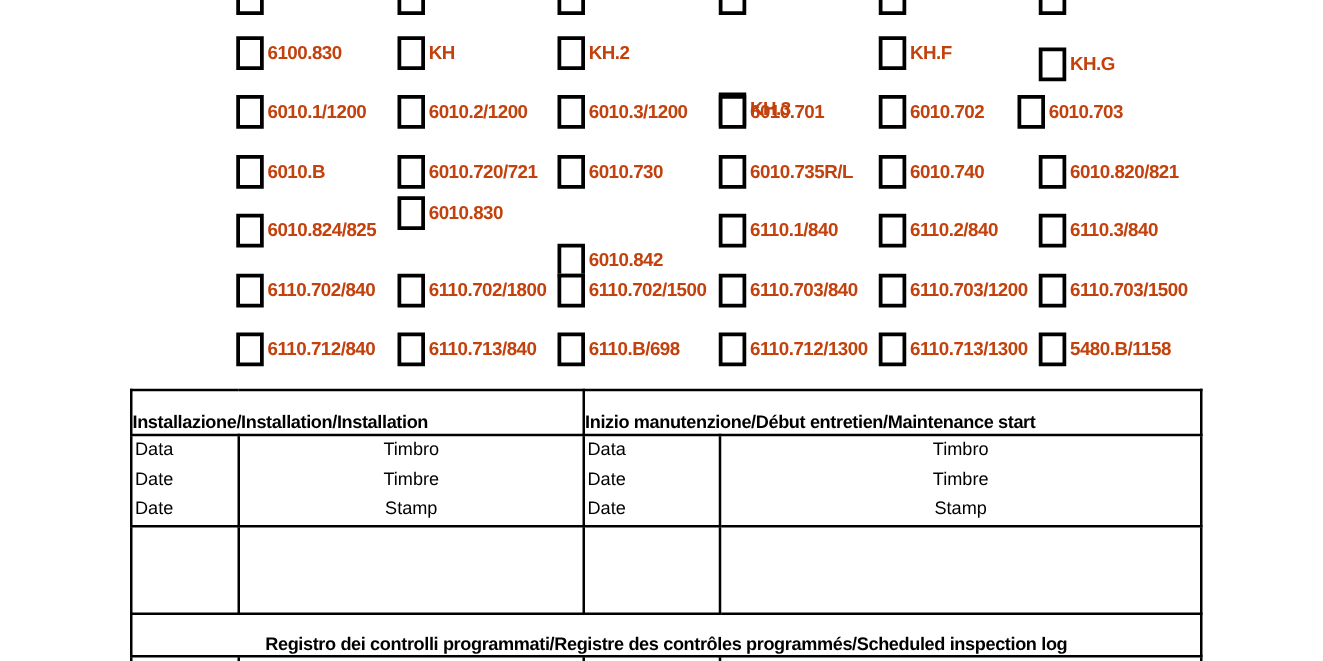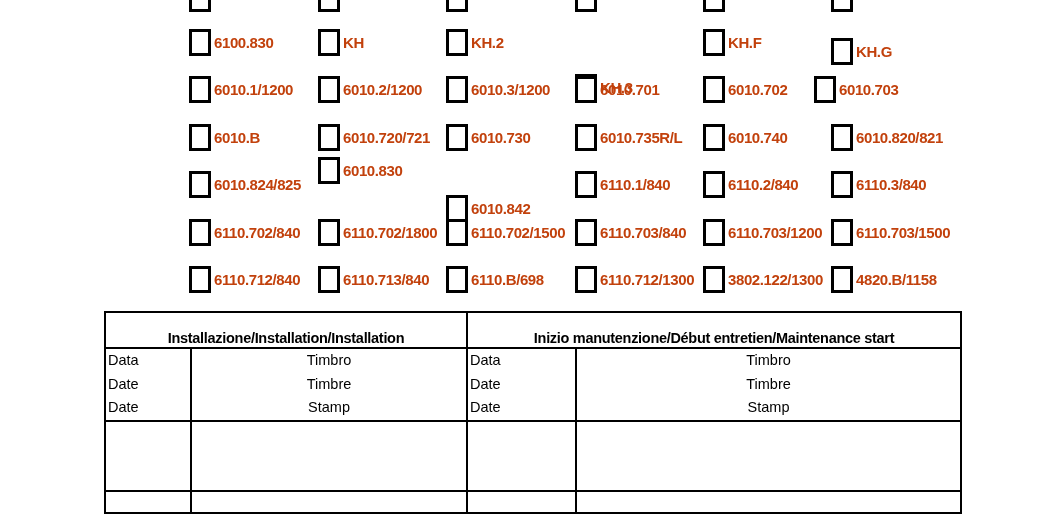--- a/index.html
+++ b/index.html
@@ -49,21 +49,21 @@
       table-layout: fixed;
     }
     .form-table td {
       border: 2px solid #000;
       padding: 0;
       vertical-align: top;
       font-size: 14.5px;
     }
     .hdr {
       height: 34px;
-      text-align: center;
+      text-align: left;
       vertical-align: bottom !important;
       font-weight: bold;
       font-size: 14px;
       letter-spacing: -0.3px;
     }
     .hdr span {
       display: inline-block;
       padding-bottom: 1px;
     }
     .lbl-cell {
@@ -251,25 +251,25 @@
     <div class="cb-item" style="left: 446px; top: 266px;">
       <span class="cb-box"></span>
       <span class="cb-label">6110.B/698</span>
     </div>
     <div class="cb-item" style="left: 575px; top: 266px;">
       <span class="cb-box"></span>
       <span class="cb-label">6110.712/1300</span>
     </div>
     <div class="cb-item" style="left: 703px; top: 266px;">
       <span class="cb-box"></span>
-      <span class="cb-label">3802.122/1300</span>
+      <span class="cb-label">6110.713/1300</span>
     </div>
     <div class="cb-item" style="left: 831px; top: 266px;">
       <span class="cb-box"></span>
-      <span class="cb-label">4820.B/1158</span>
+      <span class="cb-label">5480.B/1158</span>
     </div>
   </div>
 
 <table class="form-table">
   <colgroup>
     <col style="width:86px">
     <col style="width:276px">
     <col style="width:109px">
     <col style="width:385px">
   </colgroup>
@@ -303,20 +303,25 @@
       <span class="line">Timbre</span>
       <span class="line">Stamp</span>
     </td>
   </tr>
   <tr class="blank-row">
     <td></td>
     <td></td>
     <td></td>
     <td></td>
   </tr>
+  <tr>
+    <td colspan="4" class="section-hdr">
+      <span>Registro dei controlli programmati/Registre des contrôles programmés/Scheduled inspection log</span>
+    </td>
+  </tr>
   <tr class="next-row">
     <td></td>
     <td></td>
     <td></td>
     <td></td>
   </tr>
 </tbody>
   </table>
 
 </body></html>

